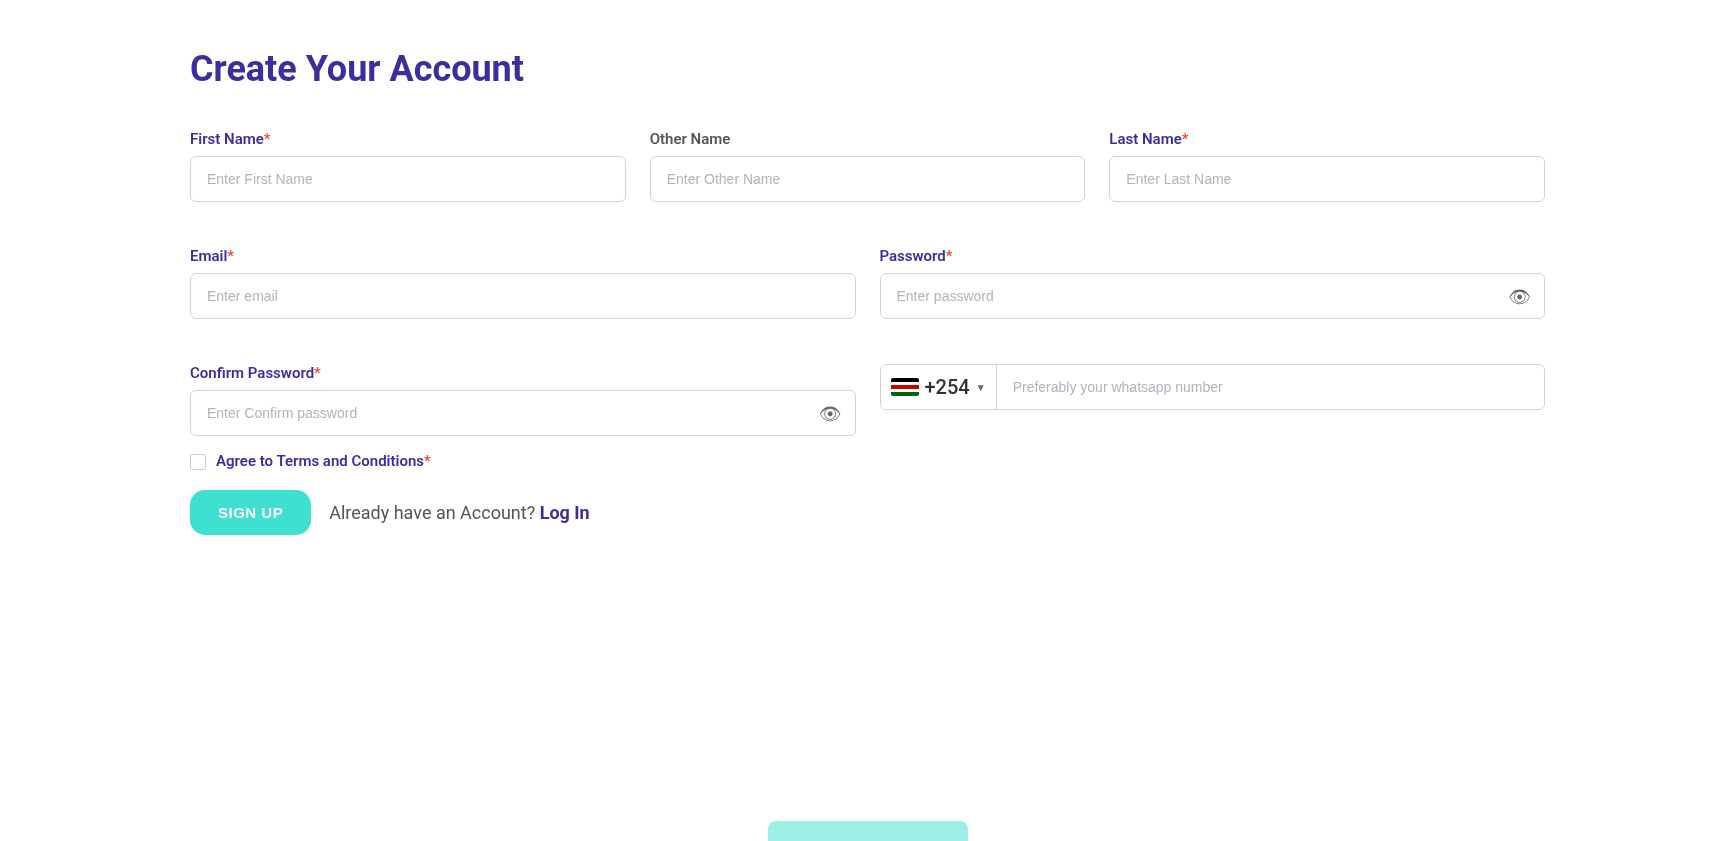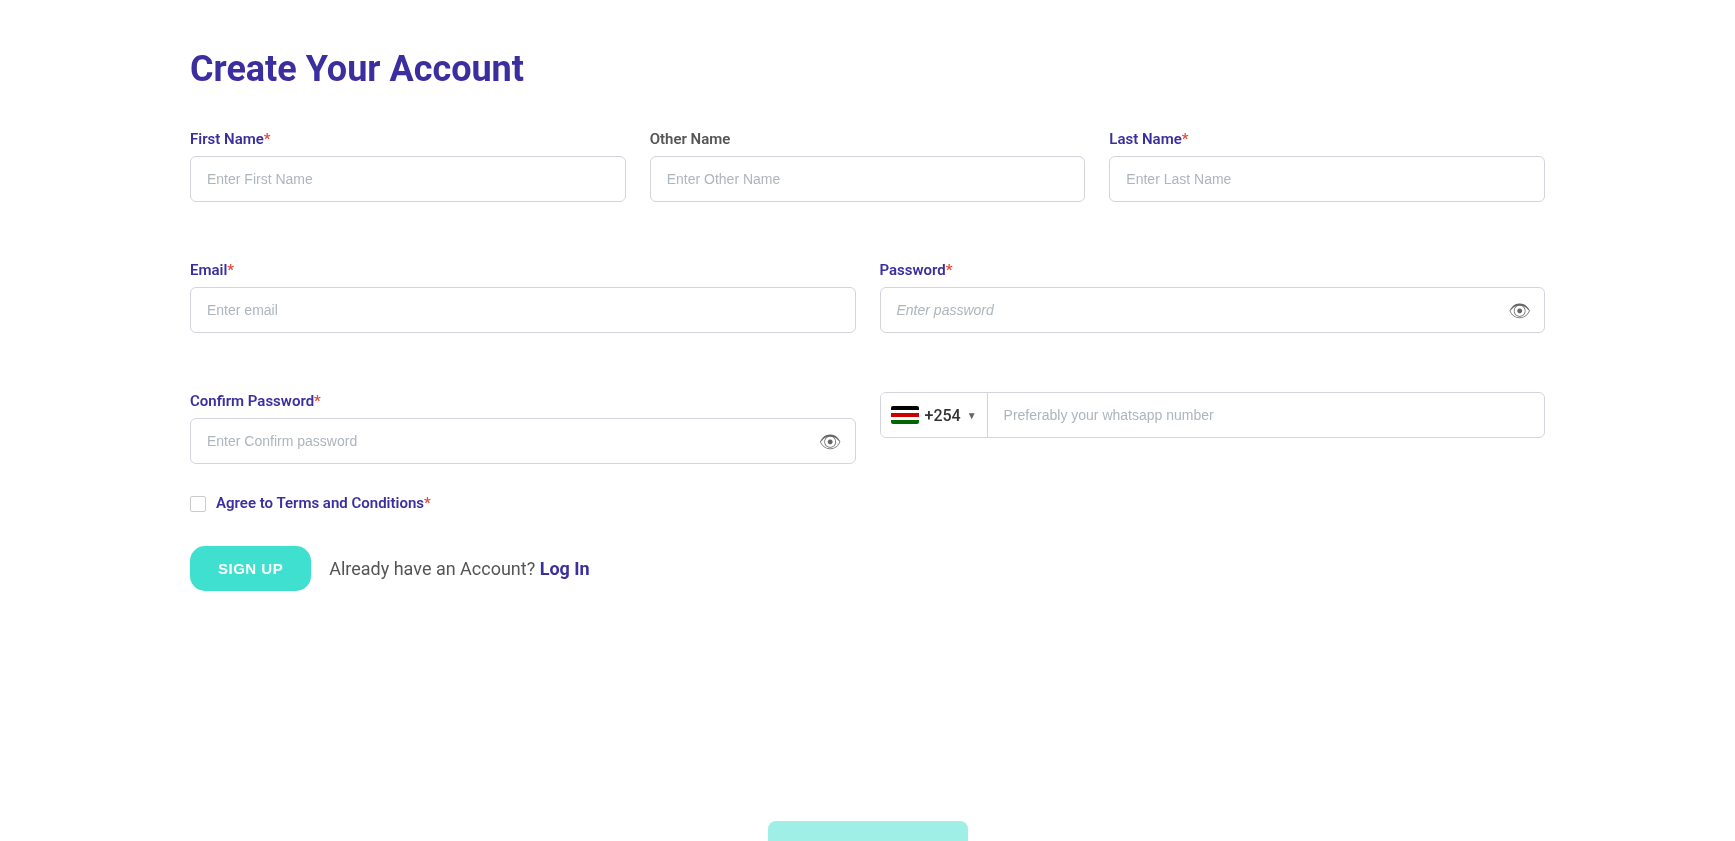--- a/index.html
+++ b/index.html
@@ -27,21 +27,21 @@
     .form-title {
       font-size: 36px;
       font-weight: 700;
       color: #3b2fa0;
       margin-bottom: 40px;
     }
 
     .form-grid {
       display: flex;
       flex-direction: column;
-      gap: 30px;
+      gap: 16px;
     }
 
     .form-row {
       display: flex;
       gap: 24px;
     }
 
     .form-group {
       display: flex;
       flex-direction: column;
@@ -159,21 +159,21 @@
       height: 3px;
       background: #fff;
     }
 
     .flag-white-bar-bottom {
       height: 3px;
       background: #fff;
     }
 
     .country-code {
-      font-size: 16px;
+      font-size: 20px;
       color: #333;
       font-weight: 500;
     }
 
     .dropdown-arrow {
       font-size: 10px;
       color: #666;
     }
 
     .phone-number-input {
@@ -297,21 +297,21 @@
           <span>Email</span><span class="required">*</span>
         </label>
         <input type="email" class="form-input" placeholder="Enter email" style="">
       </div>
 
       <div class="form-group half">
         <label class="form-label">
           <span>Password</span><span class="required">*</span>
         </label>
         <div class="input-wrapper">
-          <input type="password" class="form-input" style="padding-right: 44px; font-style: italic;" placeholder="Enter password">
+          <input type="password" class="form-input" style="padding-right: 44px;" placeholder="Enter password">
           <span class="eye-icon">👁</span>
         </div>
       </div>
     </div>
 
     <div class="form-row">
       <div class="form-group half">
         <label class="form-label">
           <span>Confirm Password</span><span class="required">*</span>
         </label>

